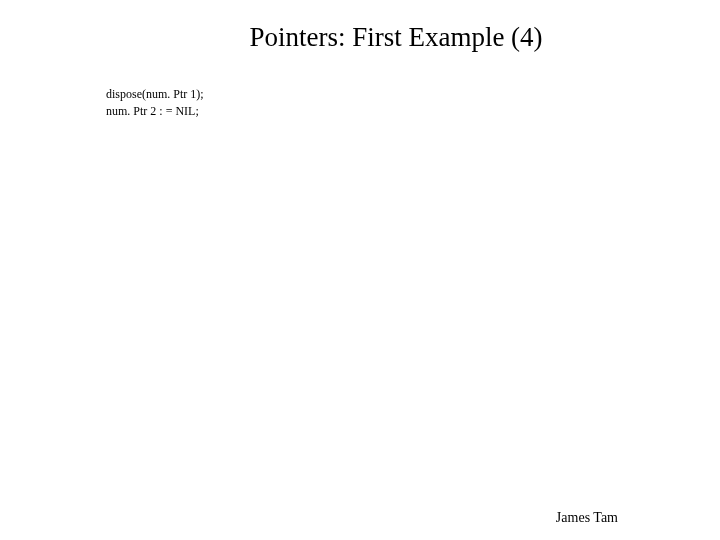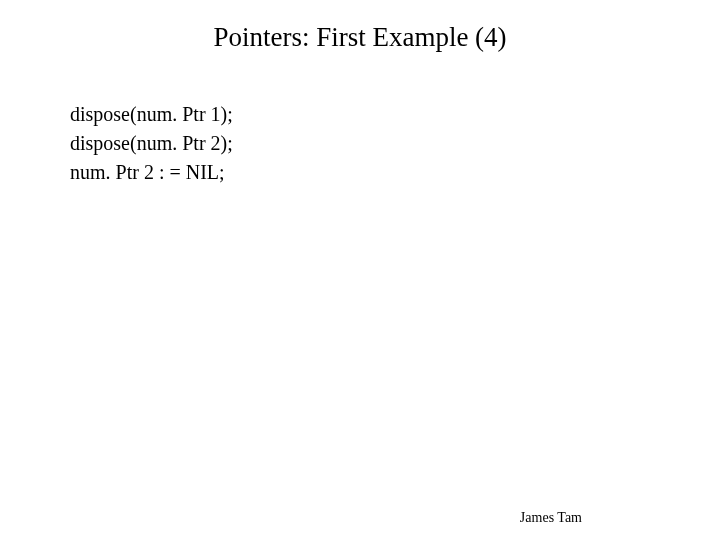--- a/index.html
+++ b/index.html
@@ -1,26 +1,25 @@
 <!DOCTYPE html>
 <html><head>
 <meta charset="utf-8">
 <style>
   * { margin: 0; padding: 0; box-sizing: border-box; }
   html, body { width: 720px; height: 540px; background: #fff; font-family: "Times New Roman", Times, serif; color: #000; }
-  .slide { position: relative; width: 612px; height: 540px; }
+  .slide { position: relative; width: 612px; height: 540px; margin-left: 36px; }
   .title { position: absolute; top: 22px; left: 0; width: 720px; text-align: center; font-size: 27px; font-weight: 400; }
-  .code-block { position: absolute; top: 100px; left: 70px; font-size: 20px; line-height: 1.45; }
+  .code-block { position: absolute; top: 86px; left: 70px; font-size: 12px; line-height: 1.45; }
   .code-line { white-space: pre; }
   .footer { position: absolute; bottom: 14px; right: 30px; font-size: 14px; text-align: right; }
 </style>
 </head>
 <body>
 
 <div class="slide">
   <div class="title">Pointers: First Example (4)</div>
   <div class="code-block">
     <div class="code-line">dispose(num. Ptr 1);</div>
-    <div class="code-line">dispose(num. Ptr 2);</div>
     <div class="code-line">num. Ptr 2 : = NIL;</div>
   </div>
   <div class="footer">James Tam</div>
 </div>
 
 </body></html>

